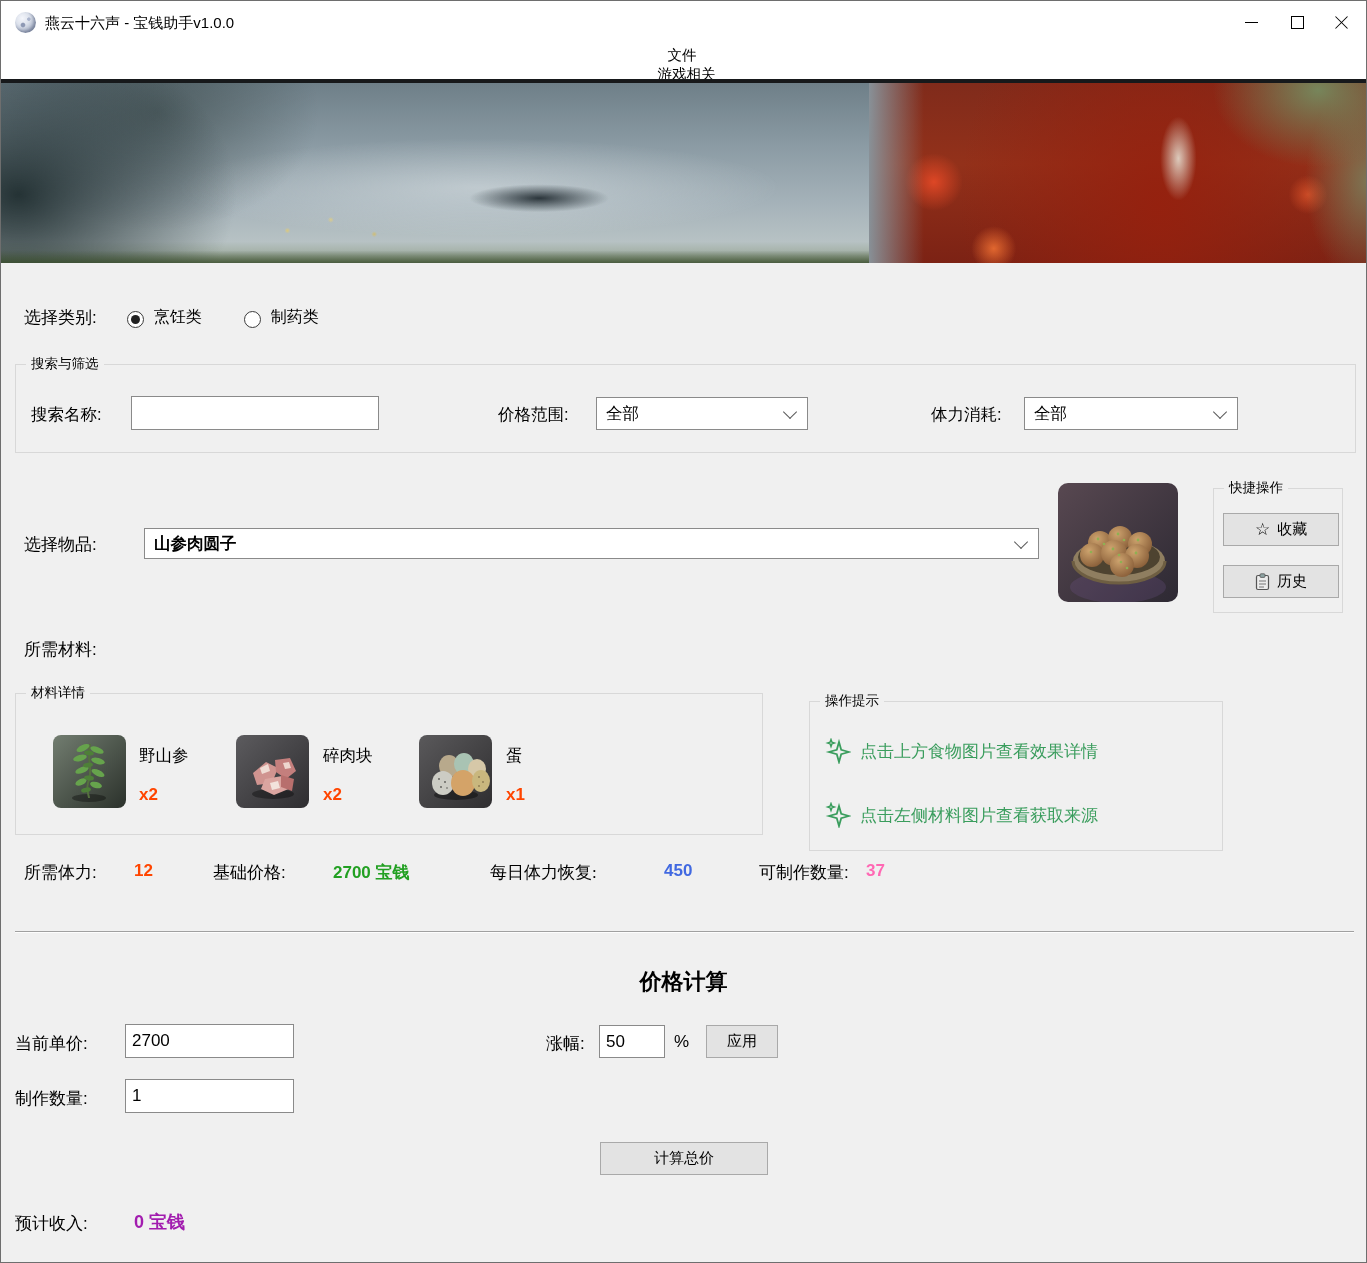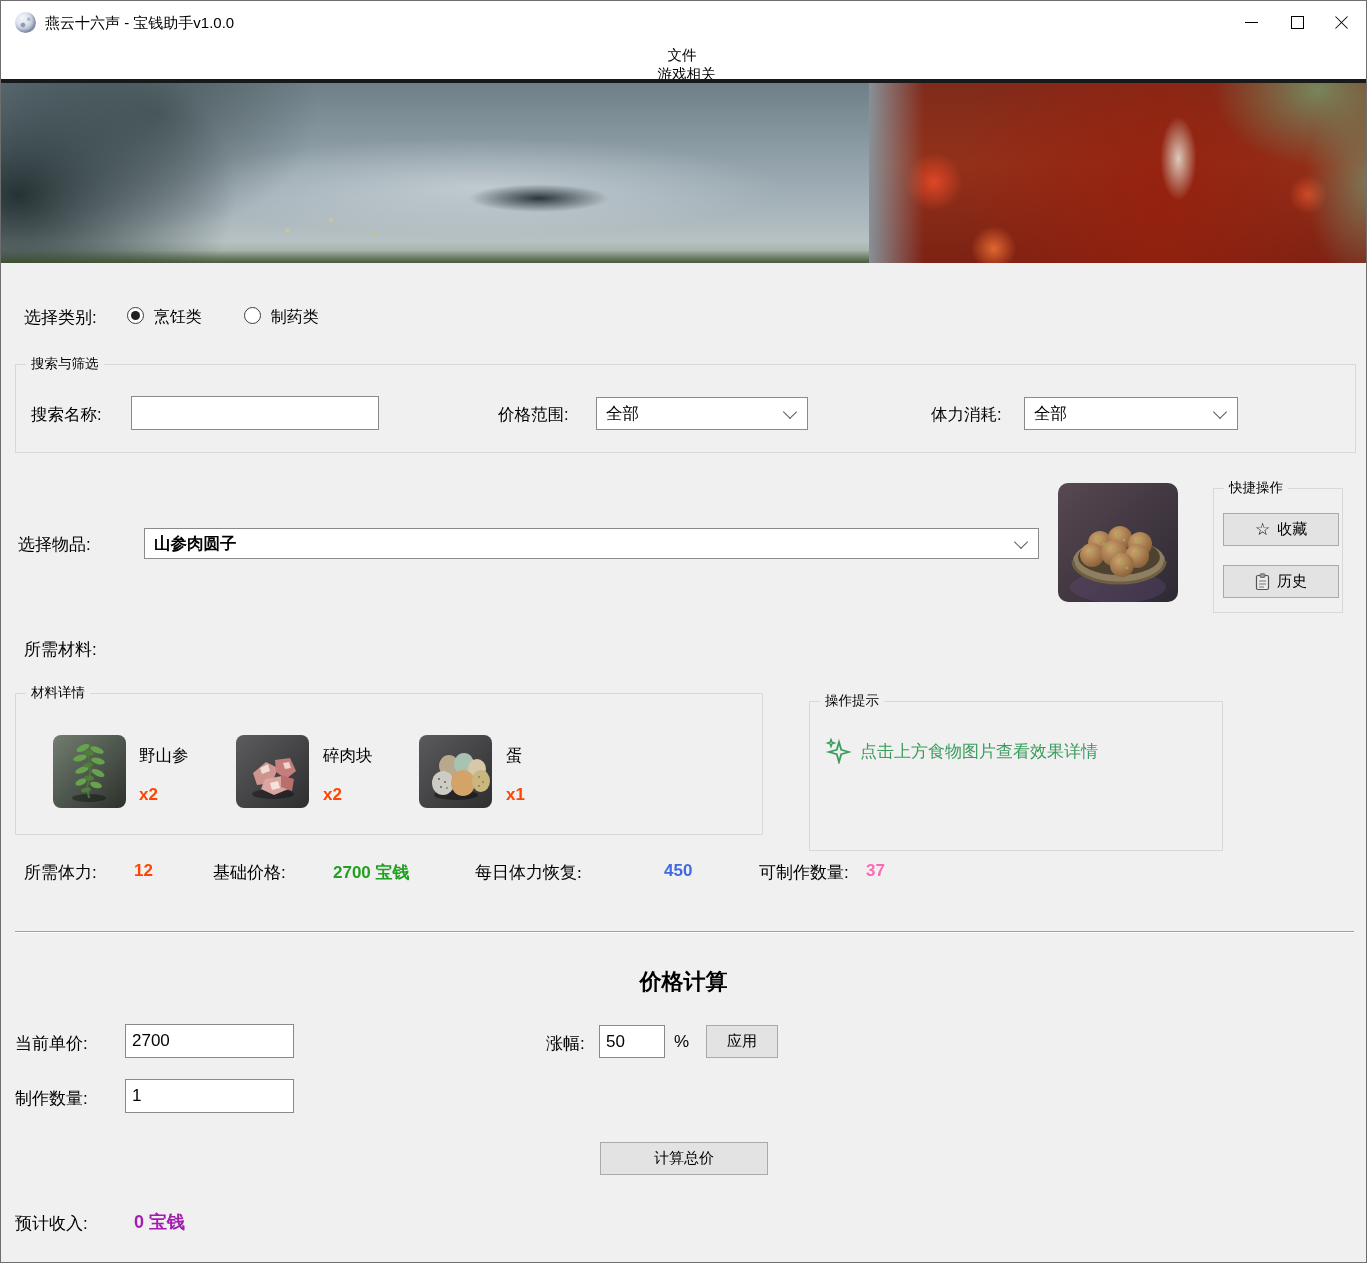--- a/index.html
+++ b/index.html
@@ -69,21 +69,21 @@
   .chev{position:absolute;right:12px;top:50%;width:9px;height:9px;margin-top:-7px;
     border-right:1.5px solid #5a5a5a;border-bottom:1.5px solid #5a5a5a;transform:rotate(45deg);}
   .btn{position:absolute;background:#e3e3e3;border:1px solid #a9a9a9;font-size:15px;
     display:flex;align-items:center;justify-content:center;gap:7px;box-sizing:border-box;
     font-family:inherit;cursor:default;}
   .radio{width:17px;height:17px;border-radius:50%;border:1px solid #3c3c3c;background:#fff;
     position:relative;display:inline-block;box-sizing:border-box;flex:none;}
   .radio[data-selected="true"]::after{content:"";position:absolute;inset:3px;border-radius:50%;background:#222;}
   .cat-row{position:absolute;left:23px;top:301px;display:flex;align-items:center;height:30px;}
   .cat-row .lblx{font-size:17px;}
-  .cat-opt{display:flex;align-items:flex-start;gap:10px;margin-left:30px;font-size:16px;}
+  .cat-opt{display:flex;align-items:flex-end;gap:10px;margin-left:30px;font-size:16px;}
   .cat-opt + .cat-opt{margin-left:42px;}
   .thumb{position:absolute;border-radius:10px;overflow:hidden;}
   .stat-lbl{position:absolute;font-size:17px;}
   .stat-val{position:absolute;font-size:17px;font-weight:bold;}
   .divider{position:absolute;left:14px;width:1339px;top:930px;height:0;
     border-top:1px solid #a0a0a0;border-bottom:1px solid #fdfdfd;}
   .calc-title{position:absolute;left:0;right:0;top:966px;text-align:center;
     font-family:"Liberation Serif","DejaVu Serif",serif;font-weight:bold;font-size:22px;}
   .tip-line{position:absolute;display:flex;align-items:center;gap:9px;
     font-size:17px;color:#3a9d5d;white-space:nowrap;}
@@ -143,21 +143,21 @@
   <div class="combo" style="left:595px;top:396px;width:212px;height:33px;">
     <span>全部</span>
     <span class="chev"></span>
   </div>
   <span class="lbl" style="left:930px;top:403px;">体力消耗:</span>
   <div class="combo" style="left:1023px;top:396px;width:214px;height:33px;">
     <span>全部</span>
     <span class="chev"></span>
   </div>
 
-  <span class="lbl" style="left:17px;top:532px;font-size:17px;">选择物品:</span>
+  <span class="lbl" style="left:23px;top:532px;font-size:17px;">选择物品:</span>
   <div class="combo" style="left:143px;top:527px;width:895px;height:31px;font-weight:bold;">
     <span>山参肉圆子</span>
     <span class="chev"></span>
   </div>
 
   <div class="thumb" style="left:1057px;top:482px;width:120px;height:119px;">
     <svg width="120" height="119" viewBox="0 0 120 119">
       <defs>
         <linearGradient id="fbg" x1="0" y1="0" x2="1" y2="1">
           <stop offset="0" stop-color="#584851"></stop>
@@ -308,26 +308,33 @@
   <div class="groupbox" style="left:808px;top:700px;width:412px;height:148px;">
     <span class="legend">操作提示</span>
   </div>
   <div class="tip-line" style="left:824px;top:737px;">
     <svg width="26" height="26" viewBox="0 0 26 26">
       <path d="M14 4 L16.2 11.8 L24 14 L16.2 16.2 L14 24 L11.8 16.2 L4 14 L11.8 11.8 Z" fill="none" stroke="#3a9d5d" stroke-width="1.8"></path>
       <path d="M6 1.5 L6.9 4.1 L9.5 5 L6.9 5.9 L6 8.5 L5.1 5.9 L2.5 5 L5.1 4.1 Z" fill="none" stroke="#3a9d5d" stroke-width="1.4"></path>
     </svg>
     <span>点击上方食物图片查看效果详情</span>
   </div>
+  <div class="tip-line" style="left:824px;top:801px;">
+    <svg width="26" height="26" viewBox="0 0 26 26">
+      <path d="M14 4 L16.2 11.8 L24 14 L16.2 16.2 L14 24 L11.8 16.2 L4 14 L11.8 11.8 Z" fill="none" stroke="#3a9d5d" stroke-width="1.8"></path>
+      <path d="M6 1.5 L6.9 4.1 L9.5 5 L6.9 5.9 L6 8.5 L5.1 5.9 L2.5 5 L5.1 4.1 Z" fill="none" stroke="#3a9d5d" stroke-width="1.4"></path>
+    </svg>
+    <span>点击左侧材料图片查看获取来源</span>
+  </div>
 
   <span class="stat-lbl" style="left:23px;top:860px;">所需体力:</span>
   <span class="stat-val" style="left:133px;top:860px;color:#ff4500;">12</span>
   <span class="stat-lbl" style="left:212px;top:860px;">基础价格:</span>
   <span class="stat-val" style="left:332px;top:860px;color:#22a022;">2700 宝钱</span>
-  <span class="stat-lbl" style="left:474px;top:860px;font-family:Liberation Serif, serif;">每日体力恢复:</span>
+  <span class="stat-lbl" style="left:489px;top:860px;font-family:Liberation Serif, serif;">每日体力恢复:</span>
   <span class="stat-val" style="left:663px;top:860px;color:#4169e1;">450</span>
   <span class="stat-lbl" style="left:758px;top:860px;">可制作数量:</span>
   <span class="stat-val" style="left:865px;top:860px;color:#ff69b4;">37</span>
 
   <div class="divider"></div>
 
   <div class="calc-title">价格计算</div>
 
   <span class="lbl" style="left:14px;top:1031px;font-size:17px;">当前单价:</span>
   <input class="tinput" style="left: 124px; top: 1023px; width: 169px; height: 34px;" value="2700">

